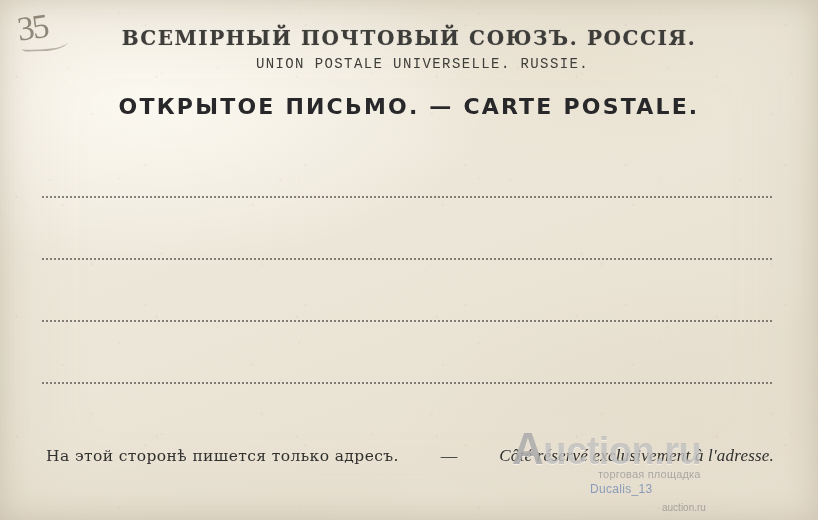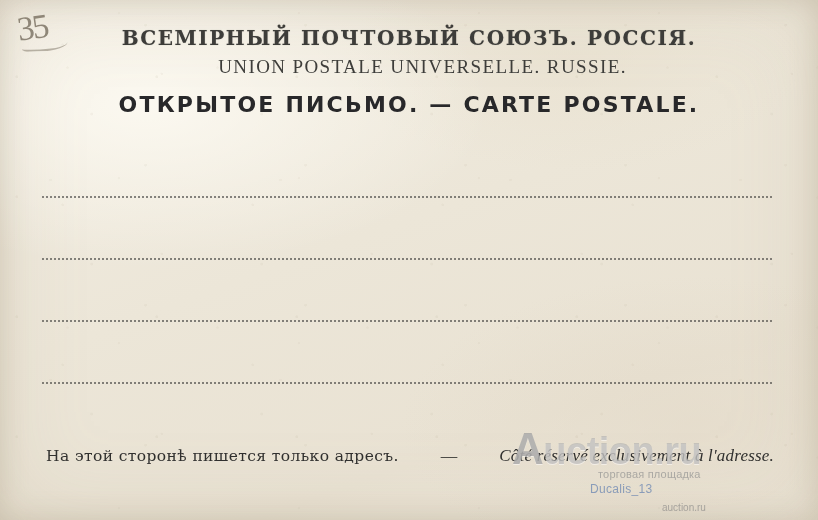--- a/index.html
+++ b/index.html
@@ -84,28 +84,28 @@
   .line1 {
     font-family: "DejaVu Serif", serif;
     font-weight: bold;
     font-size: 20px;
     letter-spacing: 1.6px;
     color: #3a3a38;
     text-shadow: 0 0 1px rgba(60,60,60,0.35);
   }
   .line2 {
     margin-top: 6px;
-    font-family: Liberation Serif, serif;
-    font-size: 19px;
+    font-family: Liberation Mono, monospace;
+    font-size: 14px;
     letter-spacing: 1.4px;
     color: #3d3d3a;
     padding-left: 27px;
   }
   .line3 {
-    margin-top: 14px;
+    margin-top: 22px;
     font-family: "DejaVu Sans", sans-serif;
     font-weight: bold;
     font-size: 22px;
     letter-spacing: 2.2px;
     color: #28282a;
   }
 
   
   .rules {
     position: absolute;

